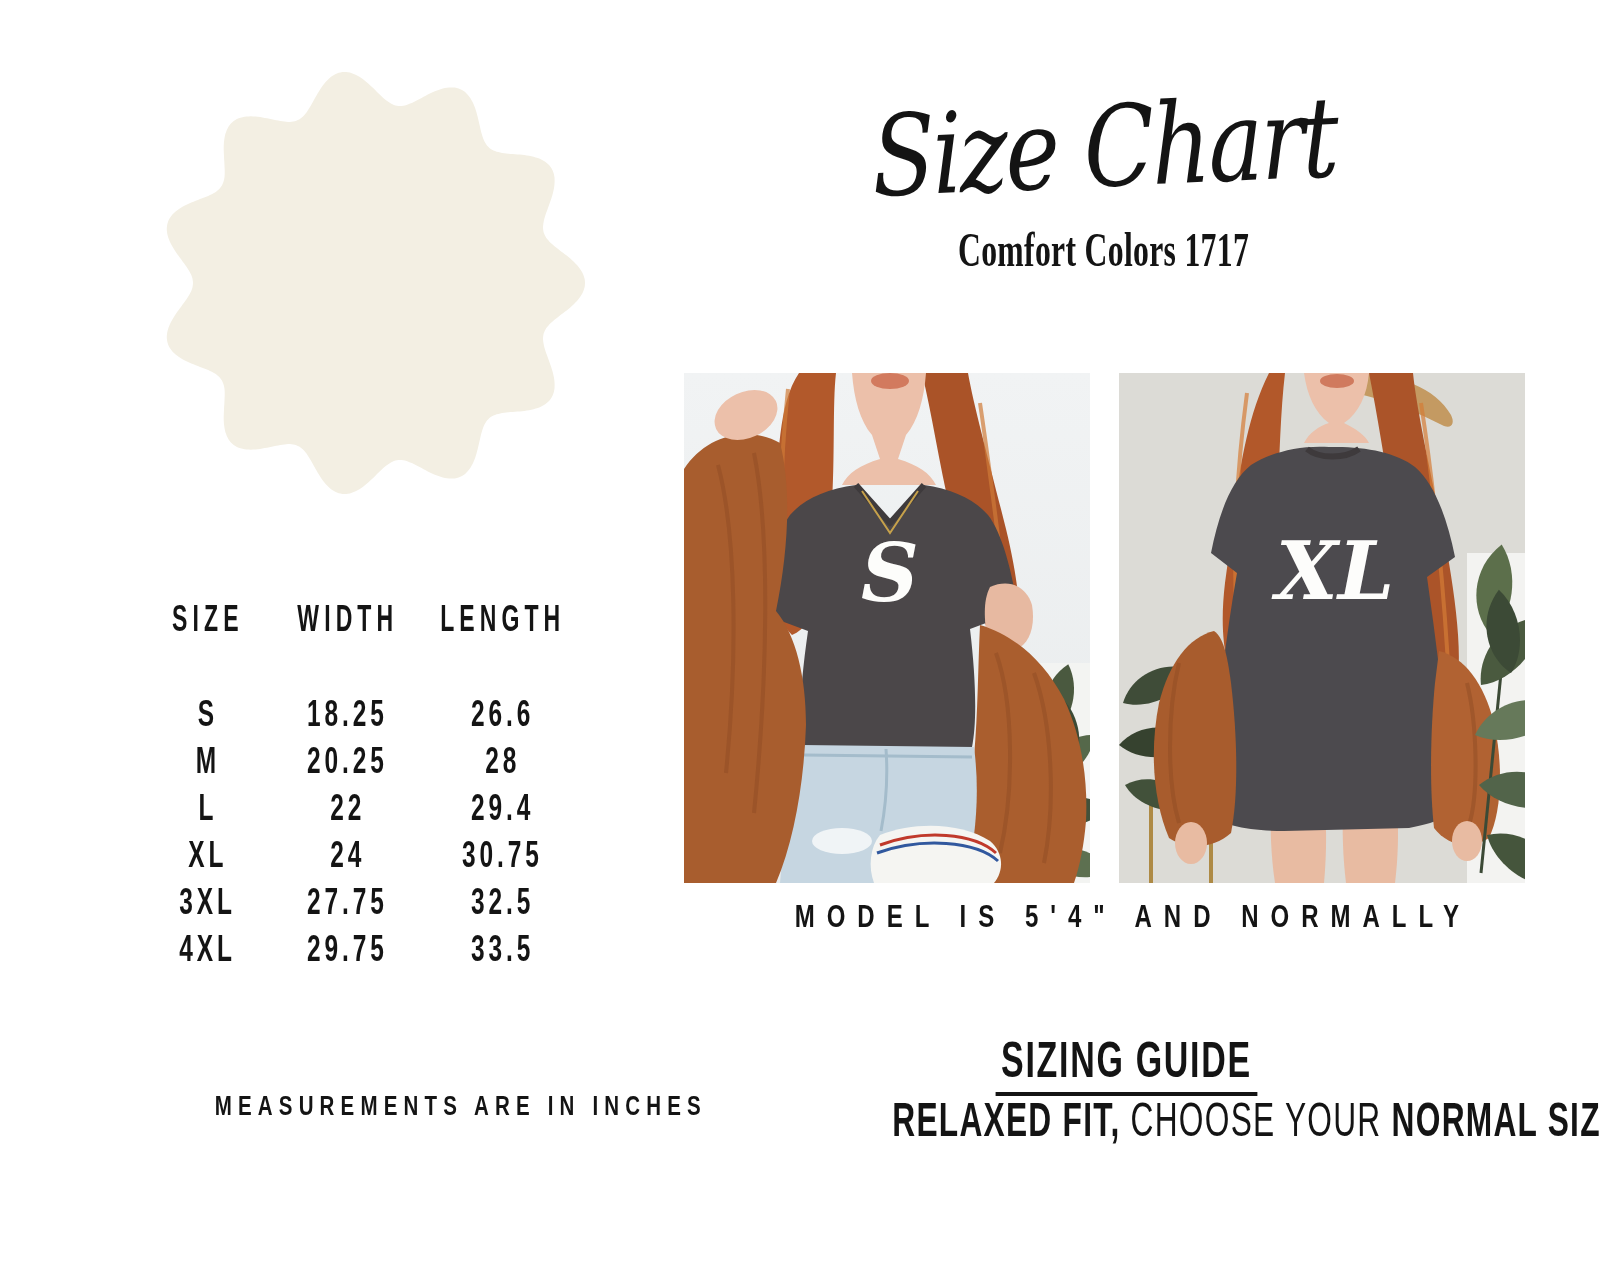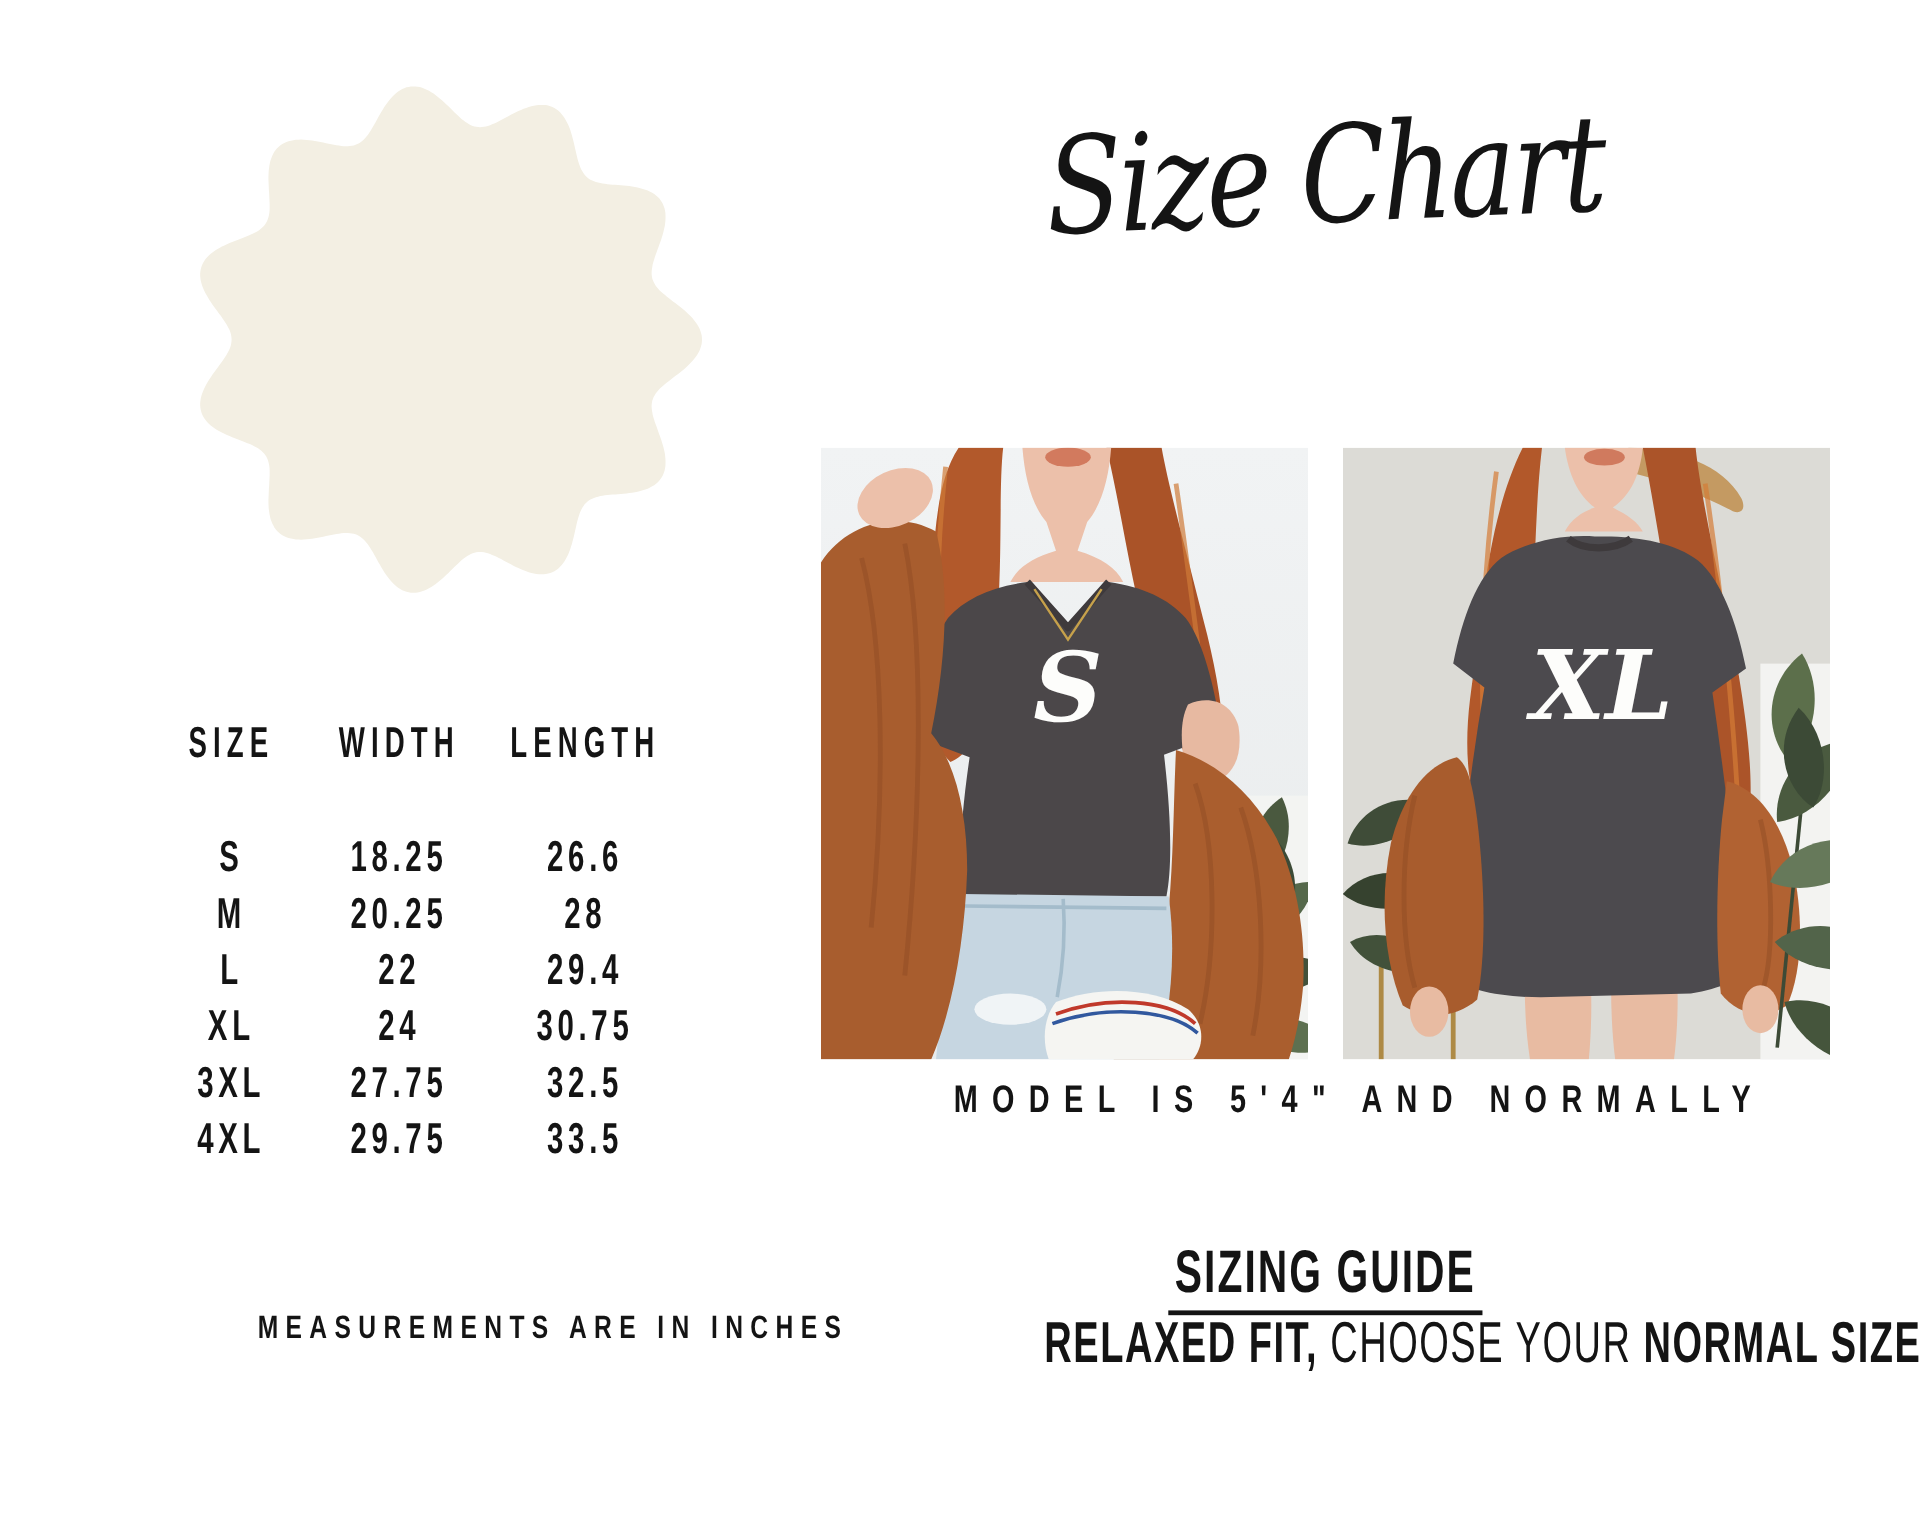--- a/index.html
+++ b/index.html
@@ -14,21 +14,21 @@
 
   
   .brand{position:absolute;left:682px;top:74px;width:844px;text-align:center;}
   .script-title{font-family:"DejaVu Serif",serif;font-style:italic;font-weight:400;
                 font-size:112px;line-height:1.32;letter-spacing:-3px;
                 display:inline-block;transform:scaleX(0.82) rotate(-2deg);}
   .subtitle{margin-top:4px;font-family:"Liberation Serif",serif;font-weight:700;font-size:48px;line-height:1;}
   .subtitle .cx{--sx:0.66;letter-spacing:0.01em;}
 
   
-  .size-table{position:absolute;left:125px;top:598px;width:445px;}
+  .size-table{position:absolute;left:140px;top:598px;width:445px;}
   .t-head,.t-row{display:grid;grid-template-columns:135px 145px 165px;}
   .t-head{height:36px;align-items:center;font-size:36px;font-weight:700;}
   .t-head .cx{--sx:0.64;letter-spacing:0.22em;}
   .t-cell{justify-self:center;}
   .t-rows{margin-top:56px;}
   .t-row{height:47px;align-items:center;font-size:36px;font-weight:700;}
   .t-row .cx{--sx:0.68;letter-spacing:0.16em;}
   .footnote{position:absolute;left:137px;top:1092px;width:500px;text-align:center;
             font-size:27px;font-weight:700;line-height:1.1;}
   .footnote .cx{--sx:0.76;letter-spacing:0.3em;}
@@ -38,39 +38,42 @@
   .photo{width:406px;height:510px;overflow:hidden;}
   .photo svg{display:block;}
   .shirt-letter{font-family:"DejaVu Serif",serif;font-style:italic;font-weight:700;}
 
   
   .caption{position:absolute;left:682px;top:896px;width:844px;text-align:center;
            font-size:32px;font-weight:700;line-height:41px;}
   .caption .cx{--sx:0.75;letter-spacing:0.5em;}
 
   
-  .guide{position:absolute;left:682px;top:1032px;width:844px;text-align:center;}
+  .guide{position:absolute;left:704px;top:1032px;width:844px;text-align:center;}
   .guide-h{font-size:50px;font-weight:800;line-height:57px;}
   .guide-h .cx{--sx:0.68;letter-spacing:0.05em;border-bottom:4px solid #141414;padding:0 8px 3px;}
   .guide-lines{font-size:48px;line-height:48px;}
   .guide-line .cx{--sx:0.66;letter-spacing:0.04em;}
   .seg-b{font-weight:800;}
   .seg-r{font-weight:400;}
 </style>
 </head>
 <body>
 
 <div class="canvas">
 
   <svg class="badge" viewBox="0 0 440 440">
     <path id="badge-path" d="M433.0,220.0L432.9,221.9L432.7,223.7L432.2,225.6L431.6,227.4L430.9,229.2L430.0,231.0L428.9,232.8L427.7,234.5L426.4,236.2L425.0,237.9L423.4,239.6L421.8,241.2L420.1,242.8L418.3,244.4L416.5,245.9L414.7,247.4L412.8,248.8L411.0,250.2L409.1,251.6L407.3,253.0L405.5,254.4L403.8,255.7L402.2,257.1L400.6,258.4L399.1,259.7L397.7,261.0L396.5,262.4L395.4,263.7L394.3,265.1L393.5,266.5L392.7,267.9L392.1,269.4L391.6,270.8L391.3,272.4L391.1,273.9L391.0,275.6L391.1,277.2L391.3,279.0L391.6,280.7L391.9,282.6L392.4,284.5L393.0,286.4L393.6,288.4L394.3,290.4L395.1,292.5L395.8,294.6L396.6,296.8L397.4,299.0L398.2,301.2L399.0,303.5L399.7,305.7L400.4,308.0L401.0,310.2L401.5,312.5L402.0,314.7L402.3,316.9L402.5,319.1L402.6,321.2L402.6,323.3L402.5,325.4L402.2,327.3L401.8,329.2L401.2,331.0L400.5,332.8L399.6,334.4L398.6,336.0L397.5,337.5L396.2,338.8L394.7,340.1L393.2,341.3L391.5,342.3L389.7,343.3L387.8,344.2L385.8,344.9L383.7,345.6L381.5,346.2L379.3,346.7L377.1,347.2L374.7,347.6L372.4,347.9L370.1,348.2L367.7,348.4L365.4,348.6L363.0,348.8L360.7,349.0L358.5,349.1L356.3,349.3L354.2,349.5L352.1,349.8L350.1,350.1L348.2,350.4L346.4,350.9L344.6,351.3L343.0,351.9L341.5,352.6L340.0,353.3L338.7,354.1L337.4,355.1L336.3,356.2L335.2,357.3L334.3,358.6L333.4,360.0L332.5,361.5L331.8,363.1L331.1,364.8L330.5,366.6L329.9,368.5L329.3,370.5L328.8,372.5L328.3,374.7L327.8,376.9L327.3,379.1L326.8,381.3L326.3,383.6L325.7,385.9L325.1,388.2L324.5,390.5L323.8,392.7L323.1,395.0L322.3,397.1L321.4,399.2L320.4,401.2L319.4,403.1L318.3,404.9L317.1,406.6L315.9,408.1L314.5,409.6L313.1,410.9L311.6,412.0L310.0,413.0L308.3,413.8L306.6,414.5L304.8,415.0L302.9,415.4L301.0,415.6L299.0,415.6L297.0,415.6L295.0,415.3L292.9,414.9L290.8,414.4L288.6,413.8L286.5,413.1L284.3,412.3L282.2,411.4L280.0,410.4L277.9,409.4L275.8,408.4L273.7,407.3L271.6,406.2L269.6,405.1L267.6,404.0L265.6,402.9L263.7,401.9L261.8,401.0L259.9,400.1L258.1,399.4L256.4,398.7L254.6,398.1L252.9,397.6L251.3,397.3L249.6,397.1L248.0,397.0L246.5,397.1L244.9,397.3L243.4,397.6L241.9,398.1L240.4,398.7L238.9,399.5L237.4,400.4L235.9,401.4L234.4,402.5L232.8,403.7L231.3,405.1L229.8,406.5L228.2,408.0L226.6,409.5L225.0,411.1L223.4,412.7L221.7,414.4L220.0,416.0L218.3,417.6L216.5,419.2L214.7,420.8L212.9,422.2L211.1,423.7L209.3,425.0L207.4,426.2L205.5,427.3L203.6,428.3L201.7,429.1L199.8,429.8L197.9,430.4L196.0,430.8L194.1,431.0L192.2,431.0L190.4,430.9L188.5,430.6L186.7,430.2L184.9,429.5L183.2,428.8L181.5,427.8L179.8,426.7L178.2,425.5L176.6,424.1L175.1,422.6L173.6,420.9L172.2,419.2L170.8,417.4L169.4,415.5L168.1,413.6L166.9,411.6L165.6,409.5L164.5,407.5L163.3,405.5L162.2,403.4L161.1,401.4L160.0,399.4L158.9,397.5L157.8,395.7L156.7,393.9L155.6,392.2L154.5,390.6L153.4,389.2L152.2,387.8L151.0,386.6L149.8,385.5L148.5,384.5L147.2,383.6L145.8,382.9L144.3,382.3L142.8,381.8L141.2,381.5L139.6,381.3L137.9,381.1L136.1,381.1L134.3,381.2L132.4,381.4L130.4,381.7L128.3,382.0L126.3,382.4L124.1,382.8L121.9,383.3L119.7,383.7L117.4,384.2L115.1,384.7L112.8,385.1L110.4,385.5L108.1,385.9L105.8,386.2L103.5,386.4L101.2,386.6L98.9,386.7L96.7,386.6L94.6,386.5L92.5,386.2L90.5,385.8L88.5,385.3L86.7,384.7L84.9,383.9L83.3,383.0L81.7,381.9L80.3,380.8L78.9,379.4L77.7,378.0L76.6,376.5L75.7,374.8L74.8,373.0L74.1,371.1L73.4,369.2L72.9,367.1L72.5,365.0L72.2,362.8L71.9,360.5L71.8,358.2L71.7,355.9L71.7,353.5L71.8,351.1L71.9,348.8L72.0,346.4L72.1,344.1L72.3,341.8L72.4,339.5L72.5,337.3L72.6,335.1L72.7,333.0L72.7,331.0L72.7,329.0L72.6,327.1L72.4,325.3L72.1,323.6L71.7,321.9L71.2,320.4L70.6,318.9L69.9,317.5L69.0,316.2L68.1,314.9L67.0,313.8L65.8,312.7L64.4,311.6L63.0,310.6L61.5,309.7L59.8,308.8L58.0,307.9L56.2,307.1L54.2,306.3L52.2,305.5L50.2,304.7L48.0,303.9L45.9,303.0L43.7,302.2L41.5,301.3L39.3,300.4L37.1,299.5L35.0,298.5L32.9,297.5L30.9,296.4L28.9,295.3L27.0,294.1L25.3,292.8L23.6,291.5L22.0,290.1L20.6,288.7L19.3,287.1L18.2,285.6L17.2,283.9L16.4,282.2L15.8,280.5L15.3,278.7L15.0,276.9L14.8,275.0L14.8,273.1L15.0,271.1L15.3,269.1L15.8,267.1L16.4,265.1L17.2,263.1L18.0,261.1L19.0,259.1L20.1,257.1L21.3,255.0L22.5,253.1L23.8,251.1L25.1,249.1L26.5,247.2L27.9,245.3L29.3,243.4L30.6,241.6L32.0,239.8L33.2,238.0L34.5,236.2L35.6,234.5L36.7,232.8L37.6,231.2L38.5,229.5L39.3,227.9L39.9,226.3L40.4,224.7L40.7,223.1L40.9,221.6L41.0,220.0L40.9,218.4L40.7,216.9L40.4,215.3L39.9,213.7L39.3,212.1L38.5,210.5L37.6,208.8L36.7,207.2L35.6,205.5L34.5,203.8L33.2,202.0L32.0,200.2L30.6,198.4L29.3,196.6L27.9,194.7L26.5,192.8L25.1,190.9L23.8,188.9L22.5,186.9L21.3,185.0L20.1,182.9L19.0,180.9L18.0,178.9L17.2,176.9L16.4,174.9L15.8,172.9L15.3,170.9L15.0,168.9L14.8,166.9L14.8,165.0L15.0,163.1L15.3,161.3L15.8,159.5L16.4,157.8L17.2,156.1L18.2,154.4L19.3,152.9L20.6,151.3L22.0,149.9L23.6,148.5L25.3,147.2L27.0,145.9L28.9,144.7L30.9,143.6L32.9,142.5L35.0,141.5L37.1,140.5L39.3,139.6L41.5,138.7L43.7,137.8L45.9,137.0L48.0,136.1L50.2,135.3L52.2,134.5L54.2,133.7L56.2,132.9L58.0,132.1L59.8,131.2L61.5,130.3L63.0,129.4L64.4,128.4L65.8,127.3L67.0,126.2L68.1,125.1L69.0,123.8L69.9,122.5L70.6,121.1L71.2,119.6L71.7,118.1L72.1,116.4L72.4,114.7L72.6,112.9L72.7,111.0L72.7,109.0L72.7,107.0L72.6,104.9L72.5,102.7L72.4,100.5L72.3,98.2L72.1,95.9L72.0,93.6L71.9,91.2L71.8,88.9L71.7,86.5L71.7,84.1L71.8,81.8L71.9,79.5L72.2,77.2L72.5,75.0L72.9,72.9L73.4,70.8L74.1,68.9L74.8,67.0L75.7,65.2L76.6,63.5L77.7,62.0L78.9,60.6L80.3,59.2L81.7,58.1L83.3,57.0L84.9,56.1L86.7,55.3L88.5,54.7L90.5,54.2L92.5,53.8L94.6,53.5L96.7,53.4L98.9,53.3L101.2,53.4L103.5,53.6L105.8,53.8L108.1,54.1L110.4,54.5L112.8,54.9L115.1,55.3L117.4,55.8L119.7,56.3L121.9,56.7L124.1,57.2L126.2,57.6L128.3,58.0L130.4,58.3L132.4,58.6L134.3,58.8L136.1,58.9L137.9,58.9L139.6,58.7L141.2,58.5L142.8,58.2L144.3,57.7L145.8,57.1L147.2,56.4L148.5,55.5L149.8,54.5L151.0,53.4L152.2,52.2L153.4,50.8L154.5,49.4L155.6,47.8L156.7,46.1L157.8,44.3L158.9,42.5L160.0,40.6L161.1,38.6L162.2,36.6L163.3,34.5L164.5,32.5L165.6,30.5L166.9,28.4L168.1,26.4L169.4,24.5L170.8,22.6L172.2,20.8L173.6,19.1L175.1,17.4L176.6,15.9L178.2,14.5L179.8,13.3L181.5,12.2L183.2,11.2L184.9,10.5L186.7,9.8L188.5,9.4L190.4,9.1L192.2,9.0L194.1,9.0L196.0,9.2L197.9,9.6L199.8,10.2L201.7,10.9L203.6,11.7L205.5,12.7L207.4,13.8L209.3,15.0L211.1,16.3L212.9,17.8L214.7,19.2L216.5,20.8L218.3,22.4L220.0,24.0L221.7,25.6L223.4,27.3L225.0,28.9L226.6,30.5L228.2,32.0L229.8,33.5L231.3,34.9L232.8,36.3L234.4,37.5L235.9,38.6L237.4,39.6L238.9,40.5L240.4,41.3L241.9,41.9L243.4,42.4L244.9,42.7L246.5,42.9L248.0,43.0L249.6,42.9L251.3,42.7L252.9,42.4L254.6,41.9L256.4,41.3L258.1,40.6L259.9,39.9L261.8,39.0L263.7,38.1L265.6,37.1L267.6,36.0L269.6,34.9L271.6,33.8L273.7,32.7L275.8,31.6L277.9,30.6L280.0,29.6L282.2,28.6L284.3,27.7L286.5,26.9L288.6,26.2L290.8,25.6L292.9,25.1L295.0,24.7L297.0,24.4L299.0,24.4L301.0,24.4L302.9,24.6L304.8,25.0L306.6,25.5L308.3,26.2L310.0,27.0L311.6,28.0L313.1,29.1L314.5,30.4L315.9,31.9L317.1,33.4L318.3,35.1L319.4,36.9L320.4,38.8L321.4,40.8L322.3,42.9L323.1,45.0L323.8,47.3L324.5,49.5L325.1,51.8L325.7,54.1L326.3,56.4L326.8,58.7L327.3,60.9L327.8,63.1L328.3,65.3L328.8,67.5L329.3,69.5L329.9,71.5L330.5,73.4L331.1,75.2L331.8,76.9L332.5,78.5L333.4,80.0L334.3,81.4L335.2,82.7L336.3,83.8L337.4,84.9L338.7,85.9L340.0,86.7L341.5,87.4L343.0,88.1L344.6,88.7L346.4,89.1L348.2,89.6L350.1,89.9L352.1,90.2L354.2,90.5L356.3,90.7L358.5,90.9L360.7,91.0L363.0,91.2L365.4,91.4L367.7,91.6L370.1,91.8L372.4,92.1L374.7,92.4L377.1,92.8L379.3,93.3L381.5,93.8L383.7,94.4L385.8,95.1L387.8,95.8L389.7,96.7L391.5,97.7L393.2,98.7L394.7,99.9L396.2,101.2L397.5,102.5L398.6,104.0L399.6,105.6L400.5,107.2L401.2,109.0L401.8,110.8L402.2,112.7L402.5,114.6L402.6,116.7L402.6,118.8L402.5,120.9L402.3,123.1L402.0,125.3L401.5,127.5L401.0,129.8L400.4,132.0L399.7,134.3L399.0,136.5L398.2,138.8L397.4,141.0L396.6,143.2L395.8,145.4L395.1,147.5L394.3,149.6L393.6,151.6L393.0,153.6L392.4,155.5L391.9,157.4L391.6,159.3L391.3,161.0L391.1,162.8L391.0,164.4L391.1,166.1L391.3,167.6L391.6,169.2L392.1,170.6L392.7,172.1L393.5,173.5L394.3,174.9L395.4,176.3L396.5,177.6L397.7,179.0L399.1,180.3L400.6,181.6L402.2,182.9L403.8,184.3L405.5,185.6L407.3,187.0L409.1,188.4L411.0,189.8L412.8,191.2L414.7,192.6L416.5,194.1L418.3,195.6L420.1,197.2L421.8,198.8L423.4,200.4L425.0,202.1L426.4,203.8L427.7,205.5L428.9,207.2L430.0,209.0L430.9,210.8L431.6,212.6L432.2,214.4L432.7,216.3L432.9,218.1L433.0,220.0Z" fill="#f3efe3"></path>
   </svg>
 
   <div class="brand">
     <div class="script-title">Size Chart</div>
+    <div class="subtitle">
+      <span class="cx">Comfort Colors 1717</span>
+    </div>
   </div>
 
   <div class="size-table">
     <div class="t-head">
       <span class="t-cell"><span class="cx">SIZE</span></span>
       <span class="t-cell"><span class="cx">WIDTH</span></span>
       <span class="t-cell"><span class="cx">LENGTH</span></span>
     </div>
     <div class="t-rows">
       <div class="t-row">

